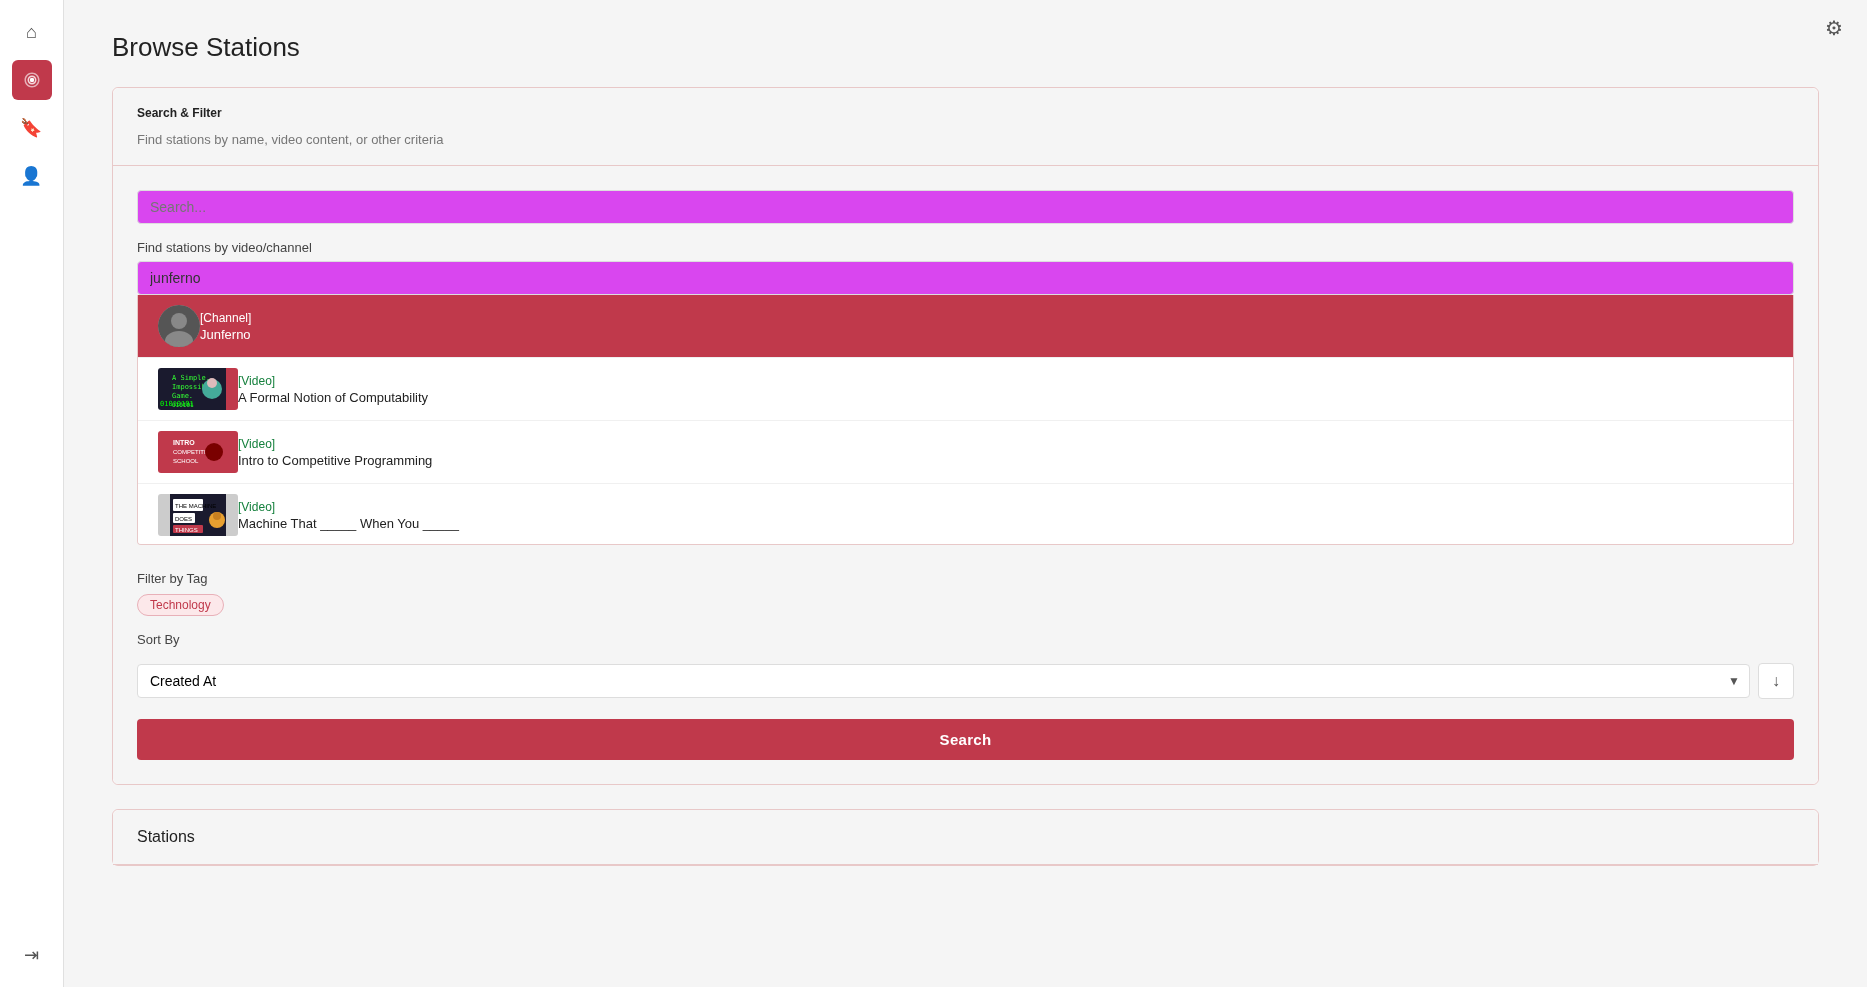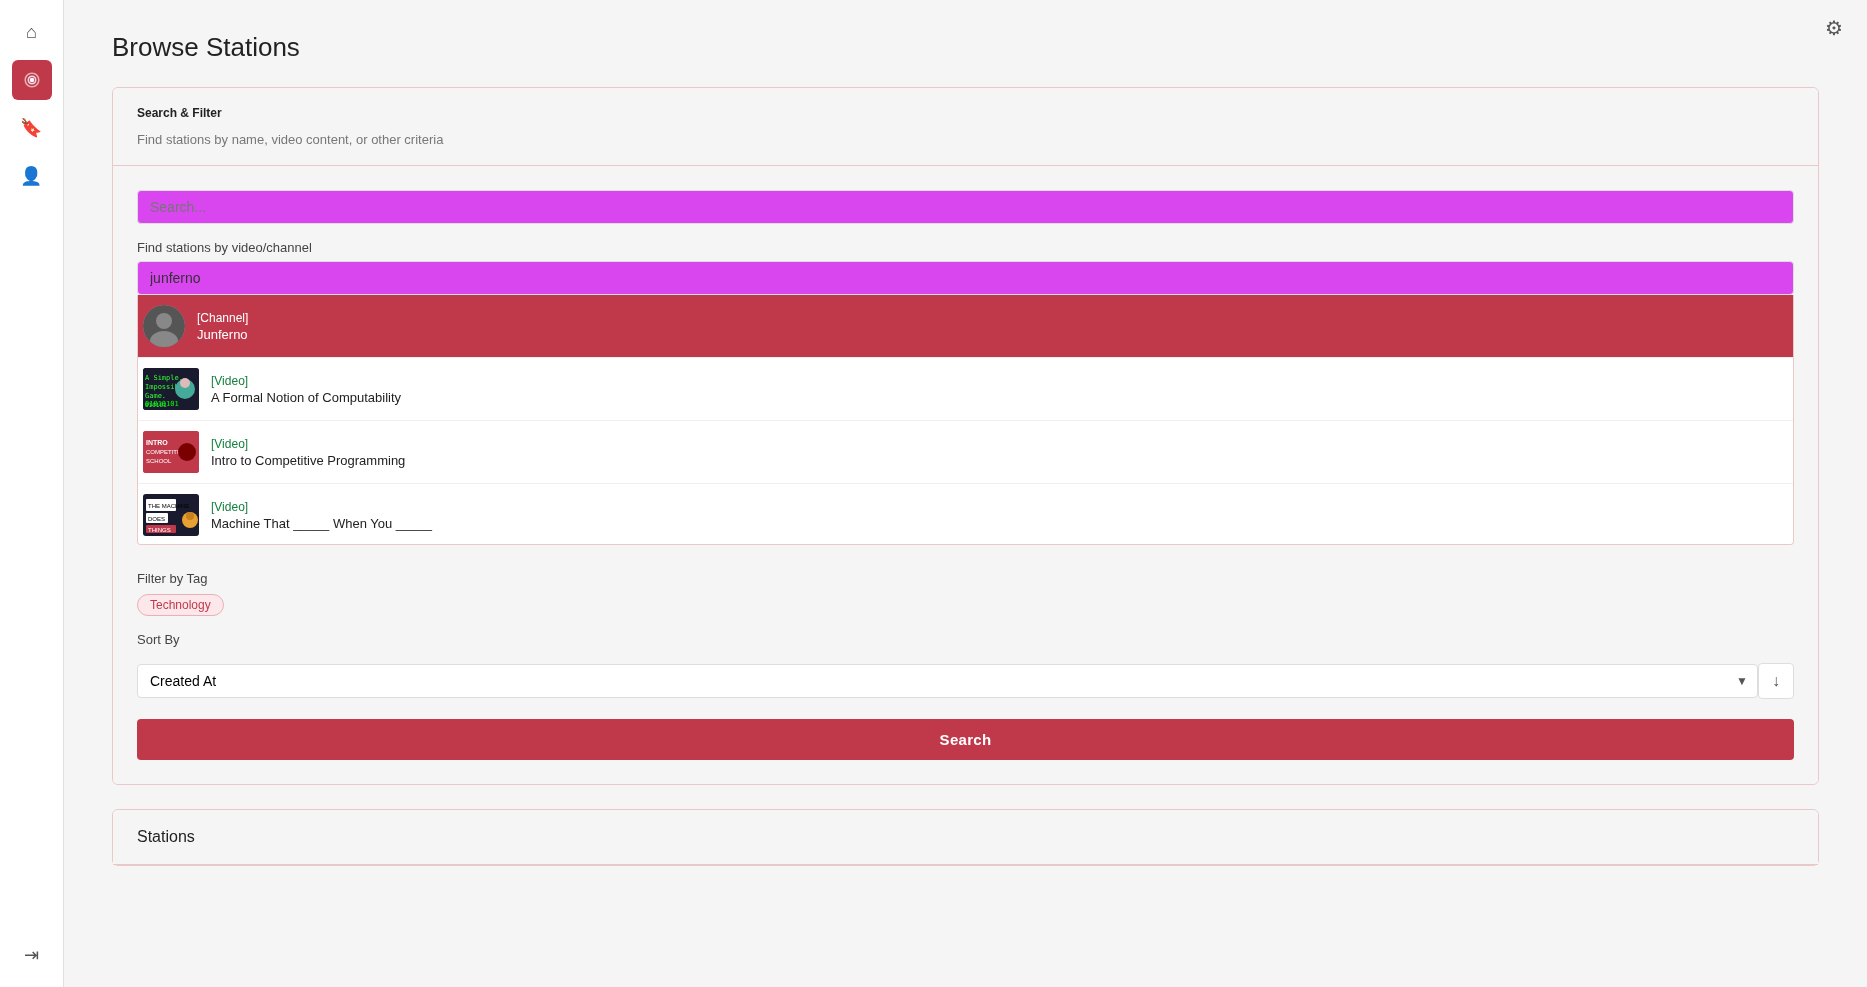--- a/index.html
+++ b/index.html
@@ -134,39 +134,38 @@
       border-top: none;
       border-radius: 0 0 4px 4px;
       z-index: 100;
       max-height: 250px;
       overflow-y: auto;
     }
 
     .dropdown-item {
       display: flex;
       align-items: center;
-      padding: 10px 5px;
-      cursor: pointer;
-      gap: 12px;
+      padding: 10px 20px;
+      cursor: pointer;
       border-bottom: 1px solid #f0f0f0;
     }
     .dropdown-item:last-child {
       border-bottom: none;
     }
     .dropdown-item.selected {
       background: #c0394b;
       color: #fff;
     }
     .dropdown-item.selected .item-type,
     .dropdown-item.selected .item-name {
       color: #fff;
     }
 
     .item-thumb {
-      width: 56px;
+      width: 80px;
       height: 42px;
       object-fit: cover;
       border-radius: 3px;
       flex-shrink: 0;
       background: #ccc;
       display: flex;
       align-items: center;
       justify-content: center;
       font-size: 10px;
       color: #888;
@@ -213,20 +212,21 @@
       color: #c0394b;
       border: 1px solid #e8b0b8;
       border-radius: 12px;
       padding: 3px 12px;
       font-size: 12px;
     }
 
     .sort-row {
       display: flex;
       align-items: center;
+      gap: 8px;
       margin-top: 16px;
       margin-bottom: 20px;
     }
     .sort-label {
       font-size: 13px;
       color: #444;
       margin-bottom: 6px;
     }
 
     .sort-select-wrapper {

